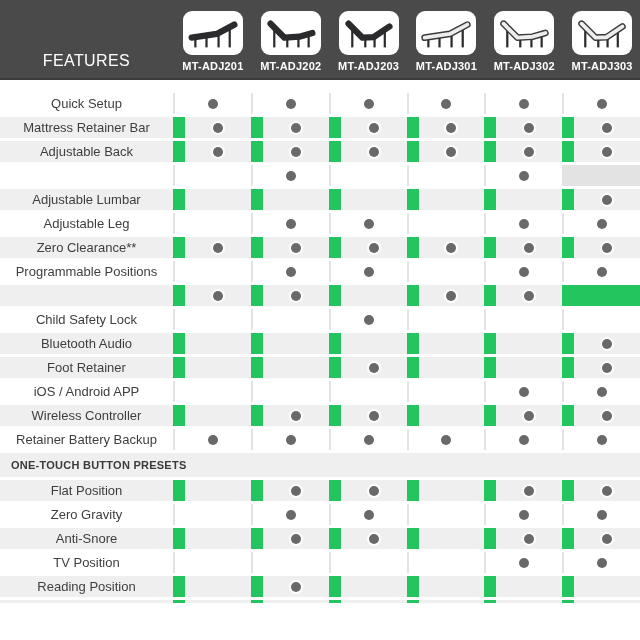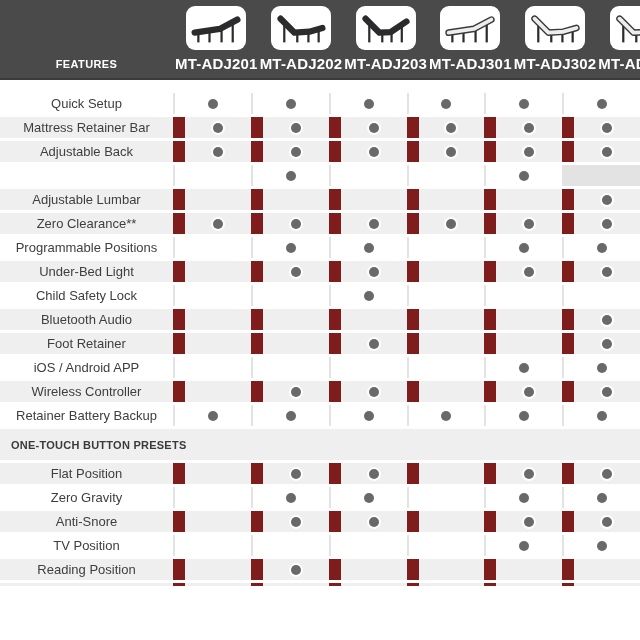--- a/index.html
+++ b/index.html
@@ -15,49 +15,49 @@
   .header {
     height:80px;
     background:var(--header-bg,#4a4a4b);
     border-bottom:2px solid var(--header-border,#3b3b3c);
     display:grid;
     grid-template-columns:173px repeat(6,1fr);
     column-gap:2px;
   }
   .features-cell { display:flex; align-items:flex-end; justify-content:center; padding-bottom:8px; }
   .features-label {
-    color:var(--header-text,#fff); font-weight:bold; font-size:11px; letter-spacing:.4px;
+    color:var(--header-text,#fff); font-weight:normal; font-size:16px; letter-spacing:.4px;
   }
   .prod-col { display:flex; flex-direction:column; align-items:center; justify-content:flex-end; padding-bottom:6px; }
   .card {
     width:60px; height:44px; background:#fff; border-radius:9px;
     display:flex; align-items:center; justify-content:center; margin-bottom:5px;
   }
-  .model { color:var(--header-text,#fff); font-weight:bold; font-size:15px; letter-spacing:.2px; white-space:nowrap; }
+  .model { color:var(--header-text,#fff); font-weight:bold; font-size:11px; letter-spacing:.2px; white-space:nowrap; }
 
   
-  .tbody { padding-top:5px;margin-top:8px; }
+  .tbody { padding-top:13px; }
   .row {
     display:grid; grid-template-columns:173px repeat(6,1fr); column-gap:2px;
     height:21px; margin-bottom:3px;
   }
   .row.white { background:var(--sep,#e3e3e3); }   
   .row.white > div { background:#ffffff; }
-  .row.gray  { background:#7f1d1d;gap:12px; }              
+  .row.gray  { background:#22c55e;gap:12px; }              
   .row.gray  > div { background:var(--row-alt,#efefef); }
   .fcell { display:flex; align-items:center; justify-content:center; }
   .fcell span { font-size:13px; color:var(--text,#3e3e3e); white-space:nowrap; }
   .dcell { display:flex; align-items:center; justify-content:center; }
   .dot {
     width:10px; height:10px; border-radius:50%;
     background:var(--dot,#69696b);
     box-shadow:0 0 0 2px rgba(255,255,255,.95);
   }
   .band {
-    height:31px; margin:3px 0; background:var(--row-alt,#efefef);
+    height:24px; margin:3px 0; background:var(--row-alt,#efefef);
     display:flex; align-items:center; padding-left:11px;
   }
   .band span { font-size:11px; font-weight:bold; color:var(--band-text,#3a3a3a); letter-spacing:.25px; }
   .cutoff { height:3px; margin:2px 0 0 0; overflow:hidden; }
   .cutoff > div { height:21px; }
 </style>
 </head>
 <body>
 
 <div class="page">
@@ -231,20 +231,39 @@
         </div>
         <div class="dcell"></div>
         <div class="dcell"></div>
         <div class="dcell"></div>
         <div class="dcell"></div>
         <div class="dcell"></div>
         <div class="dcell">
           <div class="dot"></div>
         </div>
       </div>
+      <div class="row white">
+        <div class="fcell">
+          <span>Adjustable Leg</span>
+        </div>
+        <div class="dcell"></div>
+        <div class="dcell">
+          <div class="dot"></div>
+        </div>
+        <div class="dcell">
+          <div class="dot"></div>
+        </div>
+        <div class="dcell"></div>
+        <div class="dcell">
+          <div class="dot"></div>
+        </div>
+        <div class="dcell">
+          <div class="dot"></div>
+        </div>
+      </div>
       <div class="row gray">
         <div class="fcell">
           <span>Zero Clearance**</span>
         </div>
         <div class="dcell">
           <div class="dot"></div>
         </div>
         <div class="dcell">
           <div class="dot"></div>
         </div>
@@ -274,23 +293,20 @@
         </div>
         <div class="dcell"></div>
         <div class="dcell">
           <div class="dot"></div>
         </div>
         <div class="dcell">
           <div class="dot"></div>
         </div>
       </div>
       <div class="row gray">
-        <div class="fcell">
-          <span>Under-Bed Light</span>
-        </div>
         <div class="dcell"></div>
         <div class="dcell">
           <div class="dot"></div>
         </div>
         <div class="dcell">
           <div class="dot"></div>
         </div>
         <div class="dcell"></div>
         <div class="dcell">
           <div class="dot"></div>

